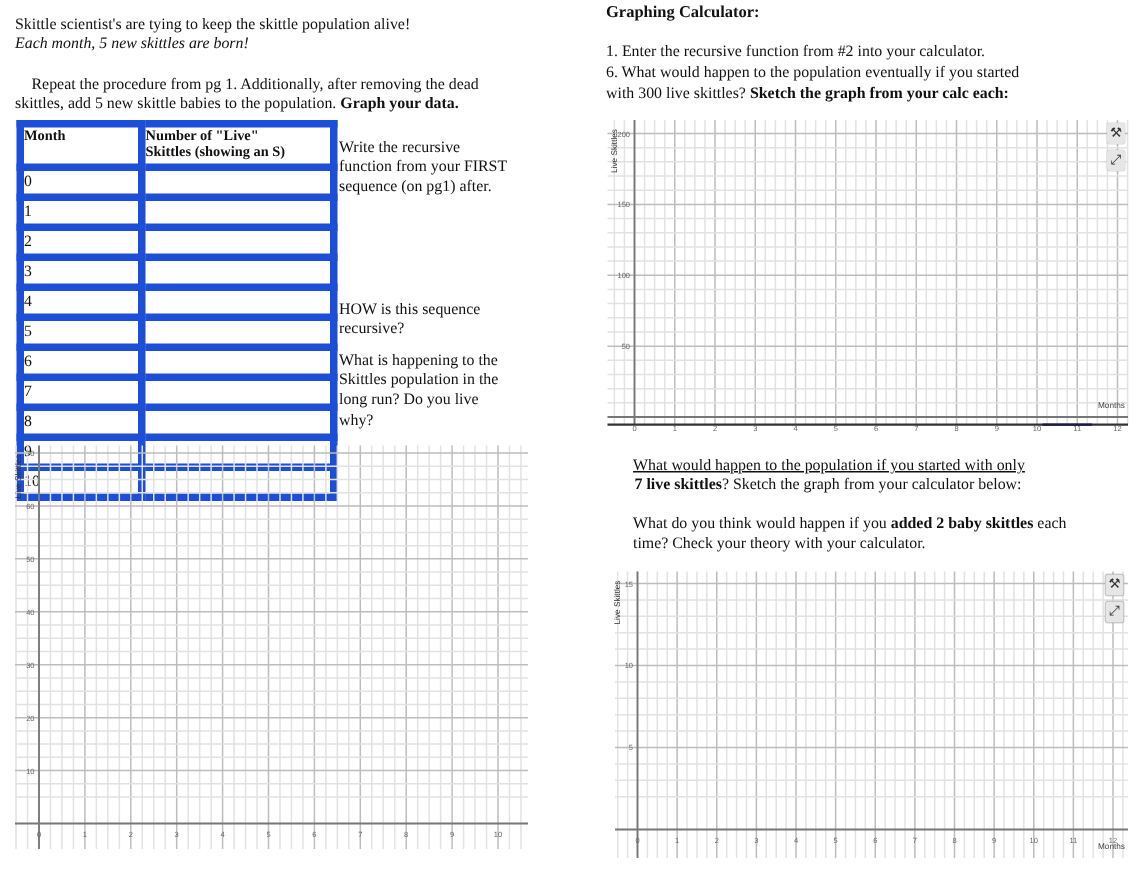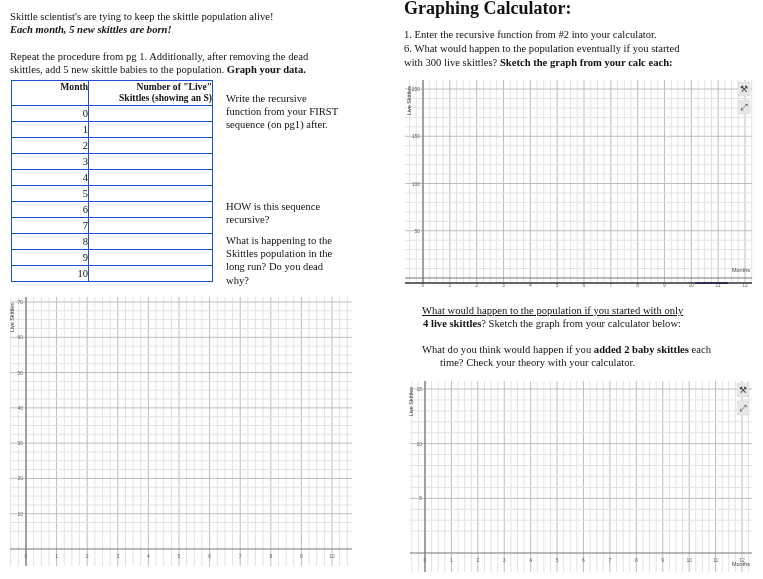--- a/index.html
+++ b/index.html
@@ -1,38 +1,38 @@
 <!DOCTYPE html>
 <html><head>
 <meta charset="utf-8">
 <style>
   html, body { margin:0; padding:0; background:#ffffff; }
   body { width:763px; height:579px; position:relative; overflow:hidden;
          font-family:"Liberation Serif", "DejaVu Serif", serif; color:#111; }
   .abs { position:absolute; }
   .txt { font-size:10.6px; line-height:13px; white-space:nowrap; }
   .b { font-weight:bold; }
-  .bi { font-weight:bold; font-style:italic; }
+  .bi { font-weight:normal; font-style:italic; }
   table.skt { position:absolute; left:11px; top:80px; border-collapse:collapse;
               font-size:10.5px; }
-  table.skt td, table.skt th { border:1px solid #1d4ed8; padding:0; text-align:right; }
+  table.skt td, table.skt th { border:5px solid #1d4ed8; padding:0; text-align:left; }
   table.skt th { font-weight:bold; height:24px; line-height:11px; vertical-align:top; font-size:9.6px; }
   table.skt td { height:15px; line-height:15px; }
   .c1 { width:76px; } .c2 { width:123px; }
   svg text { font-family:"Liberation Sans", "DejaVu Sans", sans-serif; }
   .tool-btn { position:absolute; width:12px; height:14px; background:#e6e6e6; border-radius:2px;
               box-shadow:0 0 1px #999; font-size:9px; line-height:14px; text-align:center; color:#333;
               font-family:"DejaVu Sans", sans-serif; }
 </style>
 </head>
 <body>
 
 <div class="abs txt" style="left:10px;top:10px;">Skittle scientist's are tying to keep the skittle population alive!</div>
 <div class="abs txt bi" style="left:10px;top:23px;">Each month, 5 new skittles are born!</div>
-<div class="abs txt" style="left:10px;top:50px;">Repeat the procedure from pg 1.  Additionally, after removing the dead</div>
+<div class="abs txt" style="left:21px;top:50px;">Repeat the procedure from pg 1.  Additionally, after removing the dead</div>
 <div class="abs txt" style="left:10px;top:63px;"><span>skittles, add 5 new skittle babies to the population.  </span><span class="b">Graph your data.</span></div>
 
 <table class="skt">
   <thead>
     <tr>
       <th class="c1">Month</th>
       <th class="c2"><span>Number of "Live"</span><br><span>Skittles (showing an S)</span></th>
     </tr>
   </thead>
   <tbody id="tbody">
@@ -88,33 +88,33 @@
   <div>function from your FIRST</div>
   <div>sequence (on pg1) after.</div>
 </div>
 <div class="abs txt" style="left:226px;top:200px;line-height:13.2px;">
   <div>HOW is this sequence</div>
   <div>recursive?</div>
 </div>
 <div class="abs txt" style="left:226px;top:234px;line-height:13.2px;">
   <div>What is happening to the</div>
   <div>Skittles population in the</div>
-  <div>long run?  Do you dead</div>
+  <div>long run?  Do you live</div>
   <div>why?</div>
 </div>
 
-<div class="abs txt b" style="left:404px;top:1px;font-size:18px;line-height:15px;">Graphing Calculator:</div>
+<div class="abs txt b" style="left:404px;top:1px;font-size:11px;line-height:15px;">Graphing Calculator:</div>
 <div class="abs txt" style="left:404px;top:28px;">1. Enter the recursive function from #2 into your calculator.</div>
 <div class="abs txt" style="left:404px;top:42px;">6. What would happen to the population eventually if you started</div>
 <div class="abs txt" style="left:404px;top:56px;"><span>with 300 live skittles?    </span><span class="b">Sketch the graph from your calc each:</span></div>
 
 <div class="abs txt" style="left:422px;top:304px;text-decoration:underline;">What would happen to the population if you started with only</div>
-<div class="abs txt" style="left:423px;top:317px;"><span class="b">4 live skittles</span><span>?    Sketch the graph from your calculator below:</span></div>
+<div class="abs txt" style="left:423px;top:317px;"><span class="b">7 live skittles</span><span>?    Sketch the graph from your calculator below:</span></div>
 <div class="abs txt" style="left:422px;top:343px;"><span>What do you think would happen if you </span><span class="b">added 2 baby skittles</span><span> each</span></div>
-<div class="abs txt" style="left:440px;top:356px;">time?   Check your theory with your calculator.</div>
+<div class="abs txt" style="left:422px;top:356px;">time?   Check your theory with your calculator.</div>
 
 <svg id="g0" class="abs" style="left:0;top:0;" width="763" height="579">
     <line x1="409.5833333333333" y1="80" x2="409.5833333333333" y2="283" stroke="#e2e2e2" stroke-width="1"></line>
     <line x1="416.2916666666667" y1="80" x2="416.2916666666667" y2="283" stroke="#e2e2e2" stroke-width="1"></line>
     <line x1="423" y1="80" x2="423" y2="283" stroke="#bdbdbd" stroke-width="1"></line>
     <line x1="429.7083333333333" y1="80" x2="429.7083333333333" y2="283" stroke="#e2e2e2" stroke-width="1"></line>
     <line x1="436.4166666666667" y1="80" x2="436.4166666666667" y2="283" stroke="#e2e2e2" stroke-width="1"></line>
     <line x1="443.125" y1="80" x2="443.125" y2="283" stroke="#e2e2e2" stroke-width="1"></line>
     <line x1="449.8333333333333" y1="80" x2="449.8333333333333" y2="283" stroke="#bdbdbd" stroke-width="1"></line>
     <line x1="456.5416666666667" y1="80" x2="456.5416666666667" y2="283" stroke="#e2e2e2" stroke-width="1"></line>

